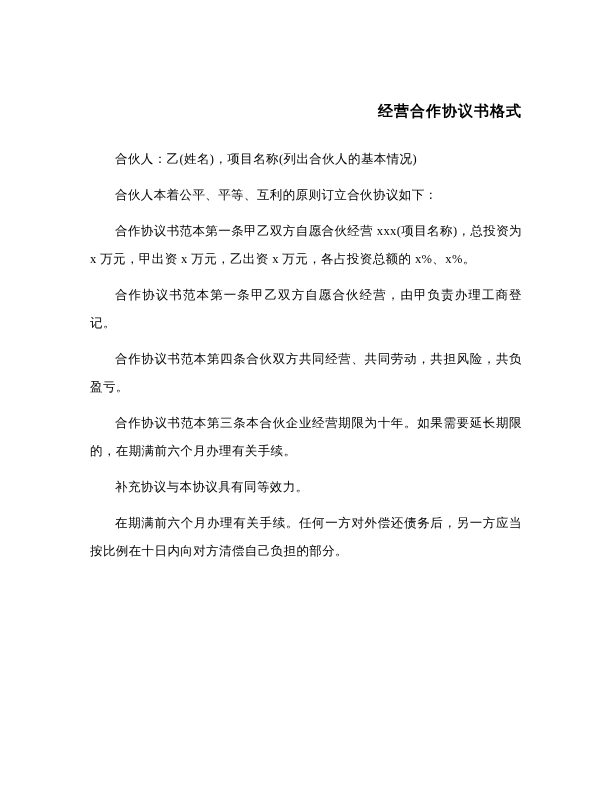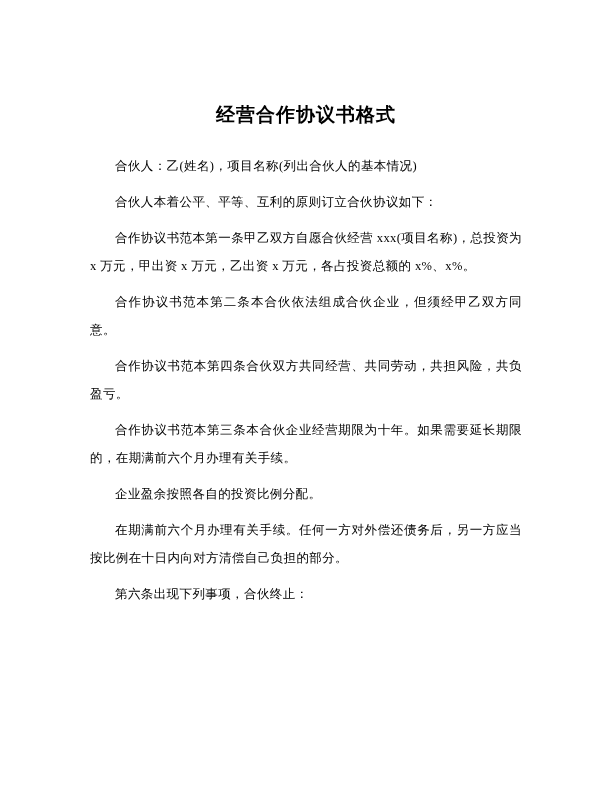--- a/index.html
+++ b/index.html
@@ -17,22 +17,22 @@
   }
   .page {
     box-sizing: border-box;
     width: 612px;
     height: 792px;
     padding: 102px 90px 0 90px;
     background: #ffffff;
   }
   .doc-title {
     margin: 0 0 24px 0;
-    text-align: center;
-    font-size: 19px;
+    text-align: right;
+    font-size: 15px;
     font-weight: bold;
     letter-spacing: 1px;
   }
   .doc-paragraph {
     margin: 0 0 8px 0;
     font-size: 12.5px;
     line-height: 28px;
     text-align: justify;
     text-indent: 2em;
     letter-spacing: 0.4px;
@@ -45,26 +45,25 @@
 <div class="page">
   <h1 class="doc-title">经营合作协议书格式</h1>
 
 
   <p class="doc-paragraph">合伙人：乙(姓名)，项目名称(列出合伙人的基本情况)</p>
 
   <p class="doc-paragraph">合伙人本着公平、平等、互利的原则订立合伙协议如下：</p>
 
   <p class="doc-paragraph">合作协议书范本第一条甲乙双方自愿合伙经营 xxx(项目名称)，总投资为 x 万元，甲出资 x 万元，乙出资 x 万元，各占投资总额的 x%、x%。</p>
 
-  <p class="doc-paragraph">合作协议书范本第二条本合伙依法组成合伙企业，但须经甲乙双方同意。</p>
+  <p class="doc-paragraph">合作协议书范本第一条甲乙双方自愿合伙经营，由甲负责办理工商登记。</p>
 
   <p class="doc-paragraph">合作协议书范本第四条合伙双方共同经营、共同劳动，共担风险，共负盈亏。</p>
 
   <p class="doc-paragraph">合作协议书范本第三条本合伙企业经营期限为十年。如果需要延长期限的，在期满前六个月办理有关手续。</p>
 
-  <p class="doc-paragraph">企业盈余按照各自的投资比例分配。</p>
+  <p class="doc-paragraph">补充协议与本协议具有同等效力。</p>
 
   <p class="doc-paragraph">在期满前六个月办理有关手续。任何一方对外偿还债务后，另一方应当按比例在十日内向对方清偿自己负担的部分。</p>
 
 
-  <p class="doc-paragraph">第六条出现下列事项，合伙终止：</p>
 
 </div>
 
 </body></html>

